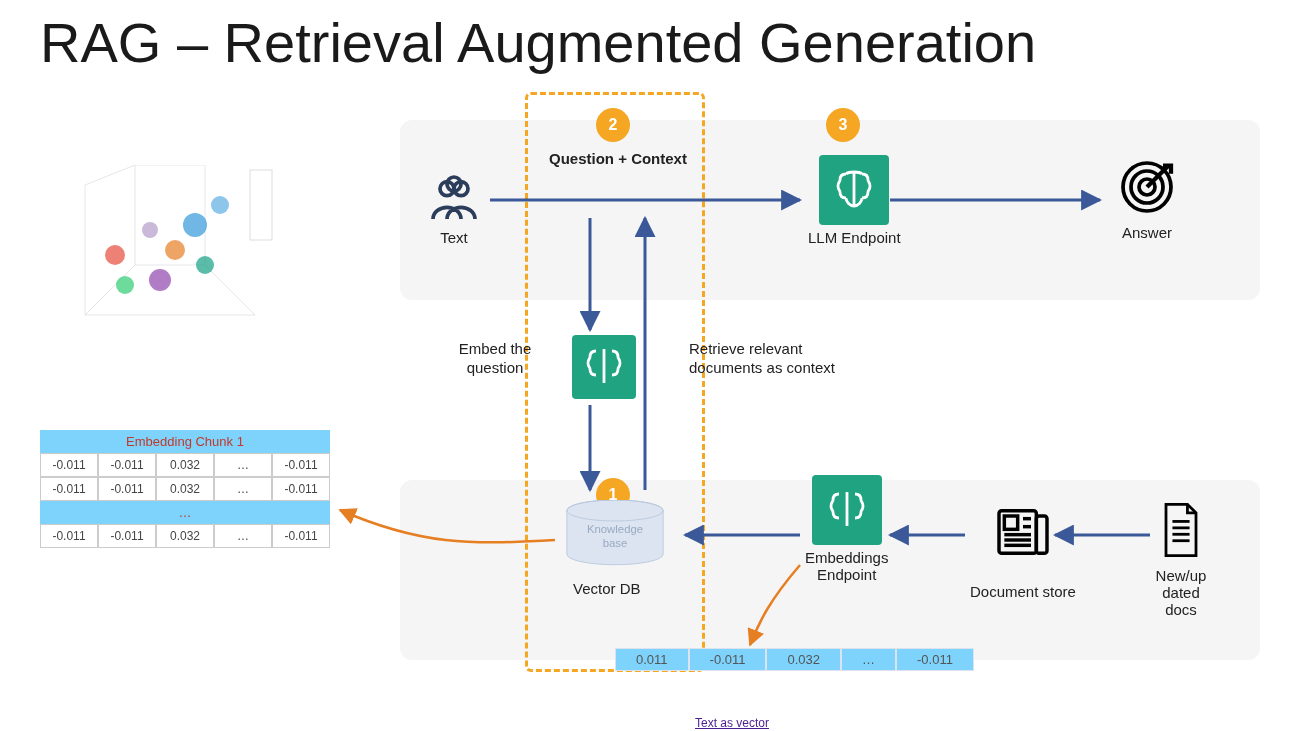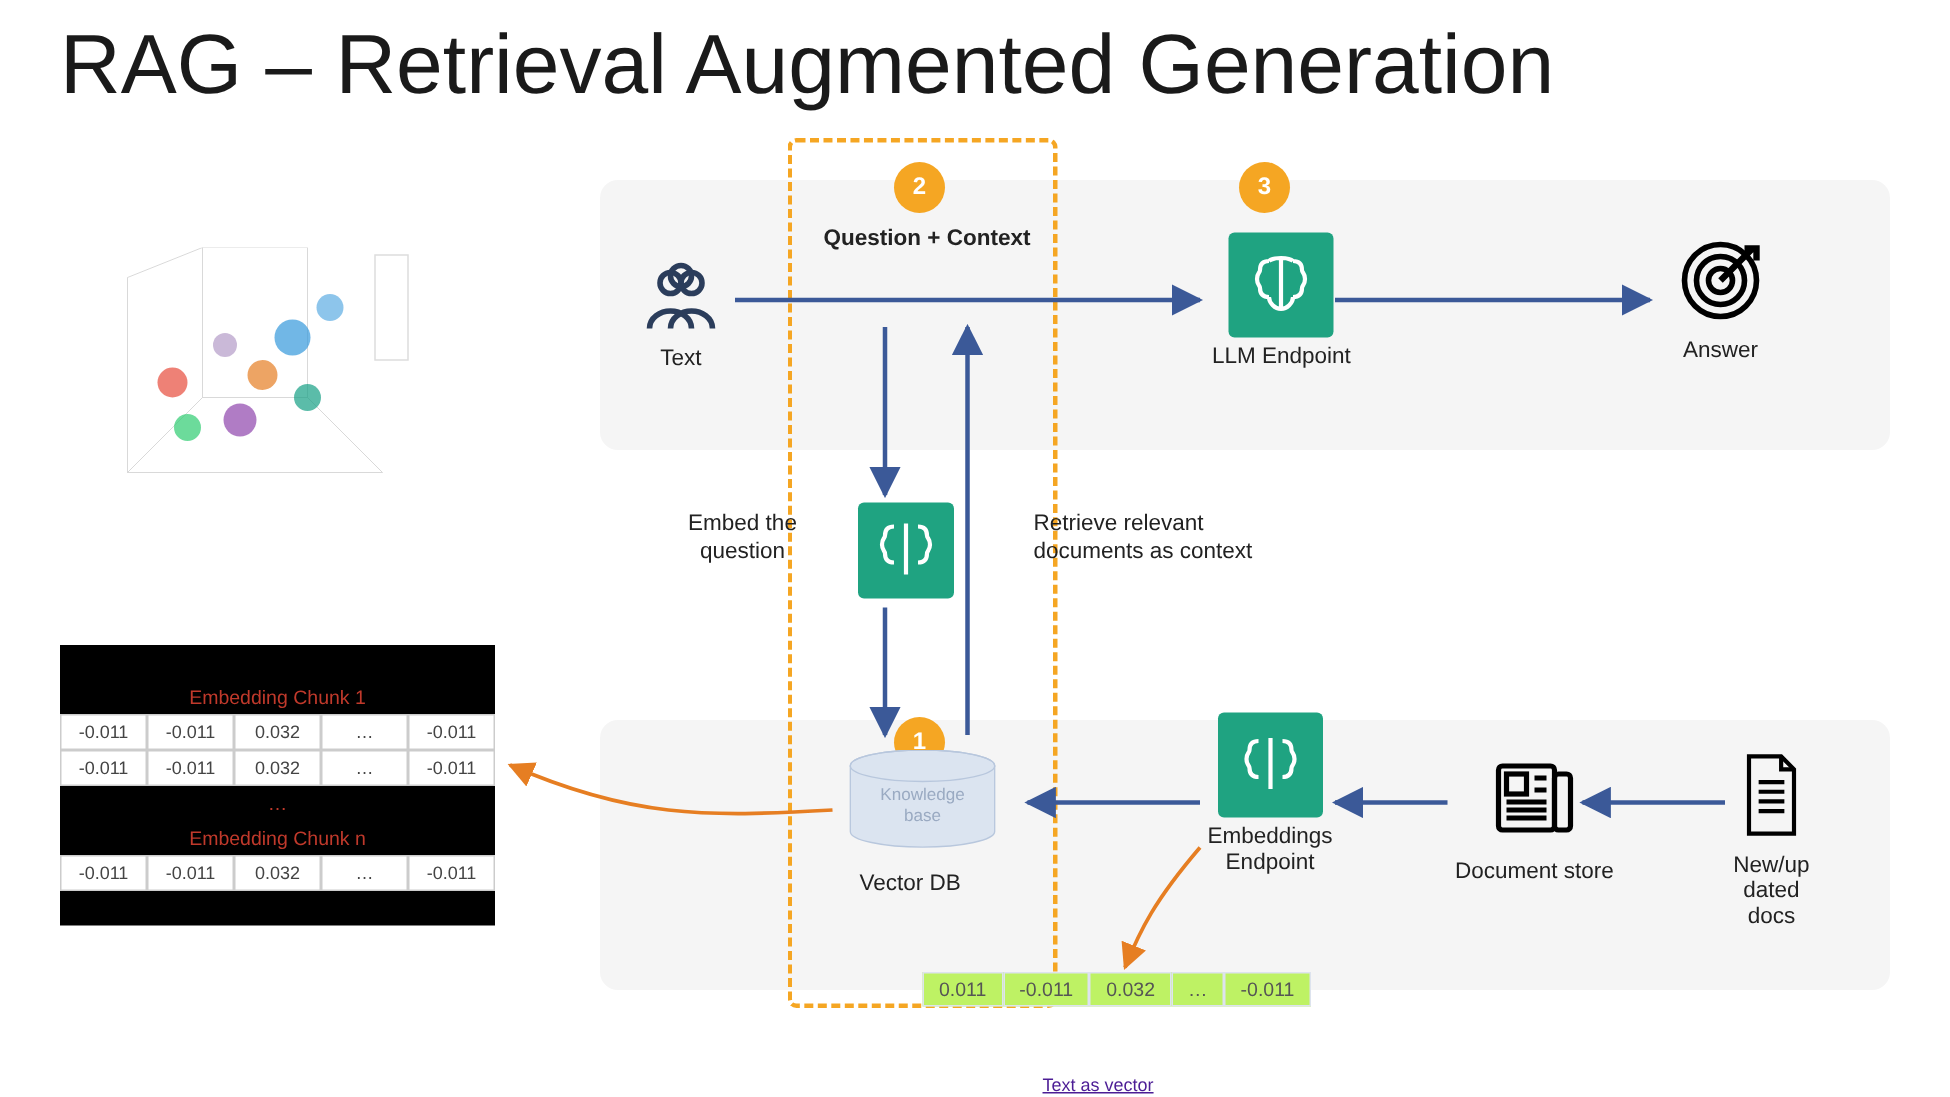--- a/index.html
+++ b/index.html
@@ -70,22 +70,22 @@
   .scatter-box {
     position: absolute;
     top: 165px; left: 55px;
     width: 220px; height: 180px;
   }
 
   .embed-table {
     position: absolute;
     top: 430px; left: 40px;
     width: 290px;
-    background: #000000;
-    padding: 23px 0;
+    background: #7dd3fc;
+    padding: 0 0;
     color: #fff;
     font-size: 12px;
   }
   .embed-row-title {
     color: #c0392b;
     text-align: center;
     padding: 4px 0;
     font-size: 13px;
   }
   .embed-row-vals {
@@ -103,22 +103,22 @@
 
   .text-vec-table {
     position: absolute;
     left: 615px; top: 648px;
     display: flex;
     font-size: 13px;
     color: #555;
   }
   .text-vec-table span {
     border: 1px solid #dde3ee;
-    background: #bef264;
-    padding: 3px 10px;
+    background: #7dd3fc;
+    padding: 3px 20px;
   }
   .text-vec-label {
     position: absolute;
     left: 695px; top: 716px;
     font-size: 12px; color:#4c1d95;text-decoration:underline;
   }
 
   .lbl { position:absolute; font-size:15px; color:#222; text-align:center; line-height:1.25; }
 </style>
 </head>
@@ -216,21 +216,21 @@
       <rect x="3" y="4" width="14" height="16" rx="1"></rect>
       <rect x="17" y="6" width="4" height="14" rx="1"></rect>
       <rect x="5" y="6" width="5" height="5"></rect>
       <line x1="12" y1="7" x2="15" y2="7"></line>
         <line x1="12" y1="10" x2="15" y2="10"></line>
       <line x1="5" y1="13" x2="15" y2="13"></line>
         <line x1="5" y1="15" x2="15" y2="15"></line>
         <line x1="5" y1="17" x2="15" y2="17"></line>
     </g>
   </svg>
-  <div style="margin-top:4px;">Document store</div>
+  <div style="margin-top:16px;">Document store</div>
 </div>
 
 <div class="node" style="top:500px; left:1155px;">
   <svg width="52" height="60" viewBox="0 0 24 28">
     <g fill="none" stroke="#000" stroke-width="1.3">
       <path d="M5 2h10l4 4v20H5z"></path>
         <path d="M15 2v4h4"></path>
       <line x1="8" y1="10" x2="16" y2="10"></line>
         <line x1="8" y1="13" x2="16" y2="13"></line>
       <line x1="8" y1="16" x2="16" y2="16"></line>
@@ -310,21 +310,20 @@
     <span>-0.011</span>
   </div>
   <div class="embed-row-vals">
     <span>-0.011</span>
     <span>-0.011</span>
     <span>0.032</span>
     <span>…</span>
     <span>-0.011</span>
   </div>
   <div class="embed-row-title">…</div>
-  <div class="embed-row-title">Embedding Chunk n</div>
   <div class="embed-row-vals">
     <span>-0.011</span>
     <span>-0.011</span>
     <span>0.032</span>
     <span>…</span>
     <span>-0.011</span>
   </div>
 </div>
 
 <div class="text-vec-table">

